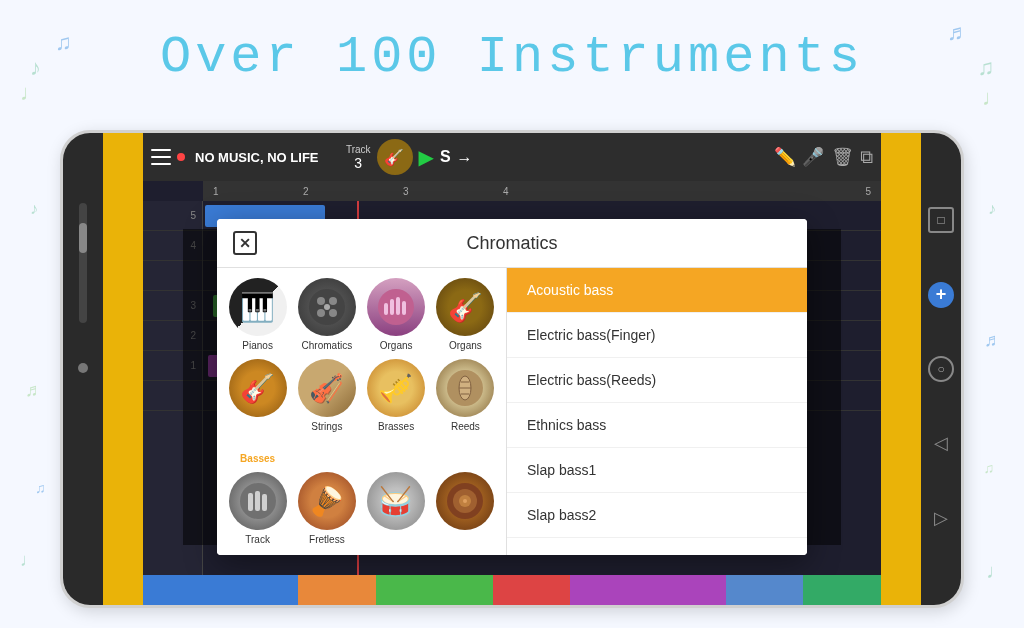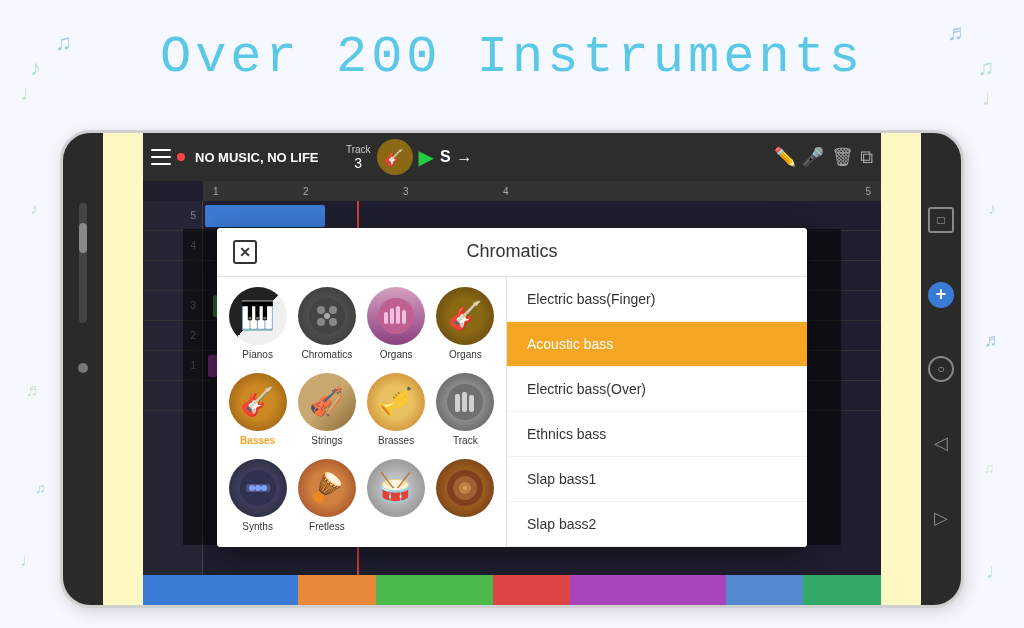--- a/index.html
+++ b/index.html
@@ -44,21 +44,21 @@
       border-radius: 30px;
       border: 3px solid #d0d0d0;
       overflow: hidden;
       box-shadow: 2px 4px 16px rgba(0,0,0,0.15);
     }
 
     
     .phone-screen {
       position: absolute;
       top: 0; left: 40px; right: 40px; bottom: 0;
-      background: #fef9c3;
+      background: #eab308;
       overflow: hidden;
     }
 
     
     .left-panel {
       position: absolute;
       left: 0; top: 0; bottom: 0;
       width: 40px;
       background: #2a2a2a;
       display: flex;
@@ -349,20 +349,21 @@
       margin-bottom: 4px;
     }
     .category-label {
       font-size: 10px;
       color: #333;
       text-align: center;
     }
     .category-label.active {
       color: #f5a623;
       font-weight: bold;
+      margin-top: 32px;
     }
 
     
     .cat-pianos { background: linear-gradient(135deg, #222 50%, #f0f0f0 50%); }
     .cat-chromatics { background: radial-gradient(circle, #555 30%, #333 100%); }
     .cat-organs { background: linear-gradient(180deg, #d4a0c0 0%, #8B4080 100%); }
     .cat-guitars { background: radial-gradient(circle, #8B6914 40%, #5a3e10 100%); }
     .cat-basses { background: radial-gradient(circle, #cc8822 40%, #885511 100%); }
     .cat-strings { background: linear-gradient(135deg, #c8a870 50%, #886633 100%); }
     .cat-ensembles { background: radial-gradient(circle, #333 30%, #111 100%); }
@@ -404,21 +405,21 @@
 <span class="deco" style="top:200px;left:30px;color:#b8e0d2;font-size:16px;">♪</span>
 <span class="deco" style="top:380px;left:25px;color:#c8e6c9;font-size:18px;">♬</span>
 <span class="deco" style="top:480px;left:35px;color:#a0c8f0;font-size:14px;">♫</span>
 <span class="deco" style="top:550px;left:20px;color:#b8e0d2;font-size:18px;">♩</span>
 <span class="deco" style="top:200px;right:28px;color:#b8e0d2;font-size:16px;">♪</span>
 <span class="deco" style="top:330px;right:22px;color:#a0c8f0;font-size:18px;">♬</span>
 <span class="deco" style="top:460px;right:30px;color:#c8e6c9;font-size:14px;">♫</span>
 <span class="deco" style="top:560px;right:18px;color:#b8e0d2;font-size:20px;">♩</span>
 
 <div class="page-title">
-  <span>Over 200 Instruments</span>
+  <span>Over 100 Instruments</span>
 </div>
 
 <div class="phone-frame">
 
   <div class="left-panel">
     <div class="scrollbar-track">
       <div class="scrollbar-thumb"></div>
     </div>
 
     <div style="width:10px;height:10px;border-radius:50%;background:#777;margin-top:40px;"></div>
@@ -565,45 +566,45 @@
                 <div class="category-icon cat-strings">🎻</div>
                 <span class="category-label">Strings</span>
               </div>
 
 
               <div class="instrument-category">
                 <div class="category-icon cat-brasses">🎺</div>
                 <span class="category-label">Brasses</span>
               </div>
 
+              <div class="instrument-category">
+                <div class="category-icon cat-reeds">
+                  <svg width="40" height="40" viewBox="0 0 40 40">
+                    <circle cx="20" cy="20" r="18" fill="#b09060"></circle>
+                    <ellipse cx="20" cy="20" rx="6" ry="12" fill="#d0b080" stroke="#806040" stroke-width="1"></ellipse>
+                    <line x1="14" y1="20" x2="26" y2="20" stroke="#806040" stroke-width="1"></line>
+                    <line x1="16" y1="14" x2="24" y2="14" stroke="#806040" stroke-width="1"></line>
+                    <line x1="16" y1="26" x2="24" y2="26" stroke="#806040" stroke-width="1"></line>
+                  </svg>
+                </div>
+                <span class="category-label">Reeds</span>
+              </div>
 
               <div class="instrument-category">
                 <div class="category-icon cat-pipes">
                   <svg width="40" height="40" viewBox="0 0 40 40">
                     <circle cx="20" cy="20" r="18" fill="#707070"></circle>
                     <rect x="10" y="12" width="5" height="18" fill="#d0d0d0" rx="2"></rect>
                     <rect x="17" y="10" width="5" height="20" fill="#d0d0d0" rx="2"></rect>
                     <rect x="24" y="13" width="5" height="17" fill="#d0d0d0" rx="2"></rect>
                   </svg>
                 </div>
                 <span class="category-label">Track</span>
               </div>
 
-              <div class="instrument-category">
-                <div class="category-icon cat-synths">
-                  <svg width="40" height="40" viewBox="0 0 40 40">
-                    <circle cx="20" cy="20" r="18" fill="#303050"></circle>
-                    <rect x="8" y="16" width="24" height="8" fill="#505080" rx="2"></rect>
-                    <circle cx="14" cy="20" r="3" fill="#80a0ff"></circle>
-                    <circle cx="20" cy="20" r="3" fill="#80a0ff"></circle>
-                    <circle cx="26" cy="20" r="3" fill="#80a0ff"></circle>
-                  </svg>
-                </div>
-                <span class="category-label">Synths</span>
-              </div>
 
               <div class="instrument-category">
                 <div class="category-icon cat-ethnics">🪘</div>
                 <span class="category-label">Fretless</span>
               </div>
 
               <div class="instrument-category">
                 <div class="category-icon cat-percussives">🥁</div>
 
               </div>
@@ -616,28 +617,28 @@
                     <circle cx="20" cy="20" r="6" fill="#c08040"></circle>
                     <circle cx="20" cy="20" r="2" fill="#e0a060"></circle>
                   </svg>
                 </div>
 
               </div>
 
             </div>
 
             <div class="instrument-list">
+              <div class="instrument-item active">
+                <span>Acoustic bass</span>
+              </div>
               <div class="instrument-item">
                 <span>Electric bass(Finger)</span>
               </div>
-              <div class="instrument-item active">
-                <span>Acoustic bass</span>
-              </div>
               <div class="instrument-item">
-                <span>Electric bass(Over)</span>
+                <span>Electric bass(Reeds)</span>
               </div>
               <div class="instrument-item">
                 <span>Ethnics bass</span>
               </div>
               <div class="instrument-item">
                 <span>Slap bass1</span>
               </div>
               <div class="instrument-item">
                 <span>Slap bass2</span>
               </div>

